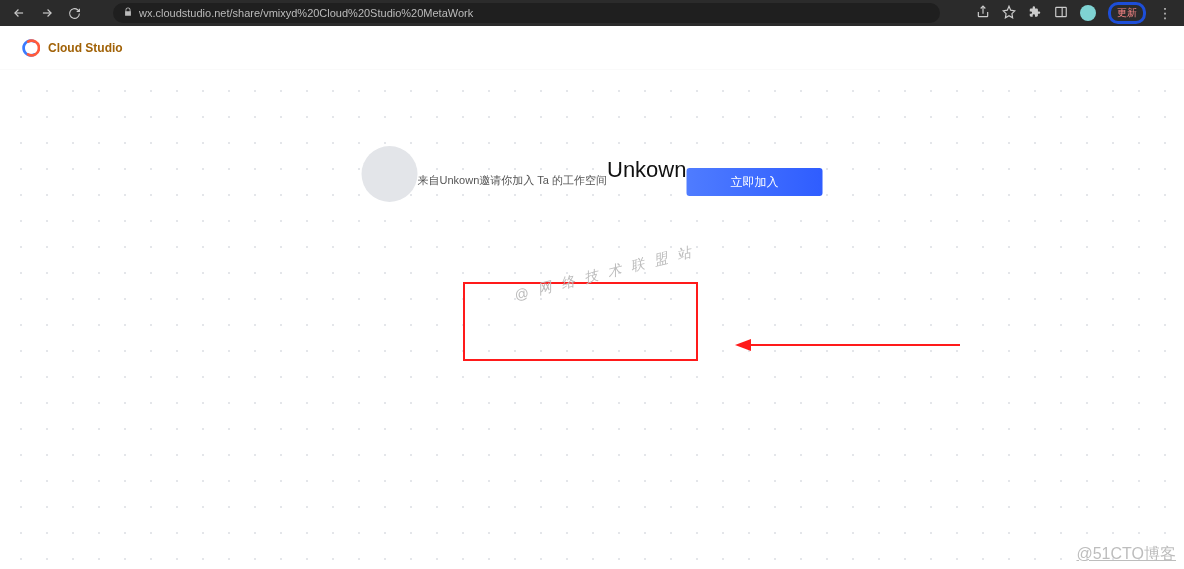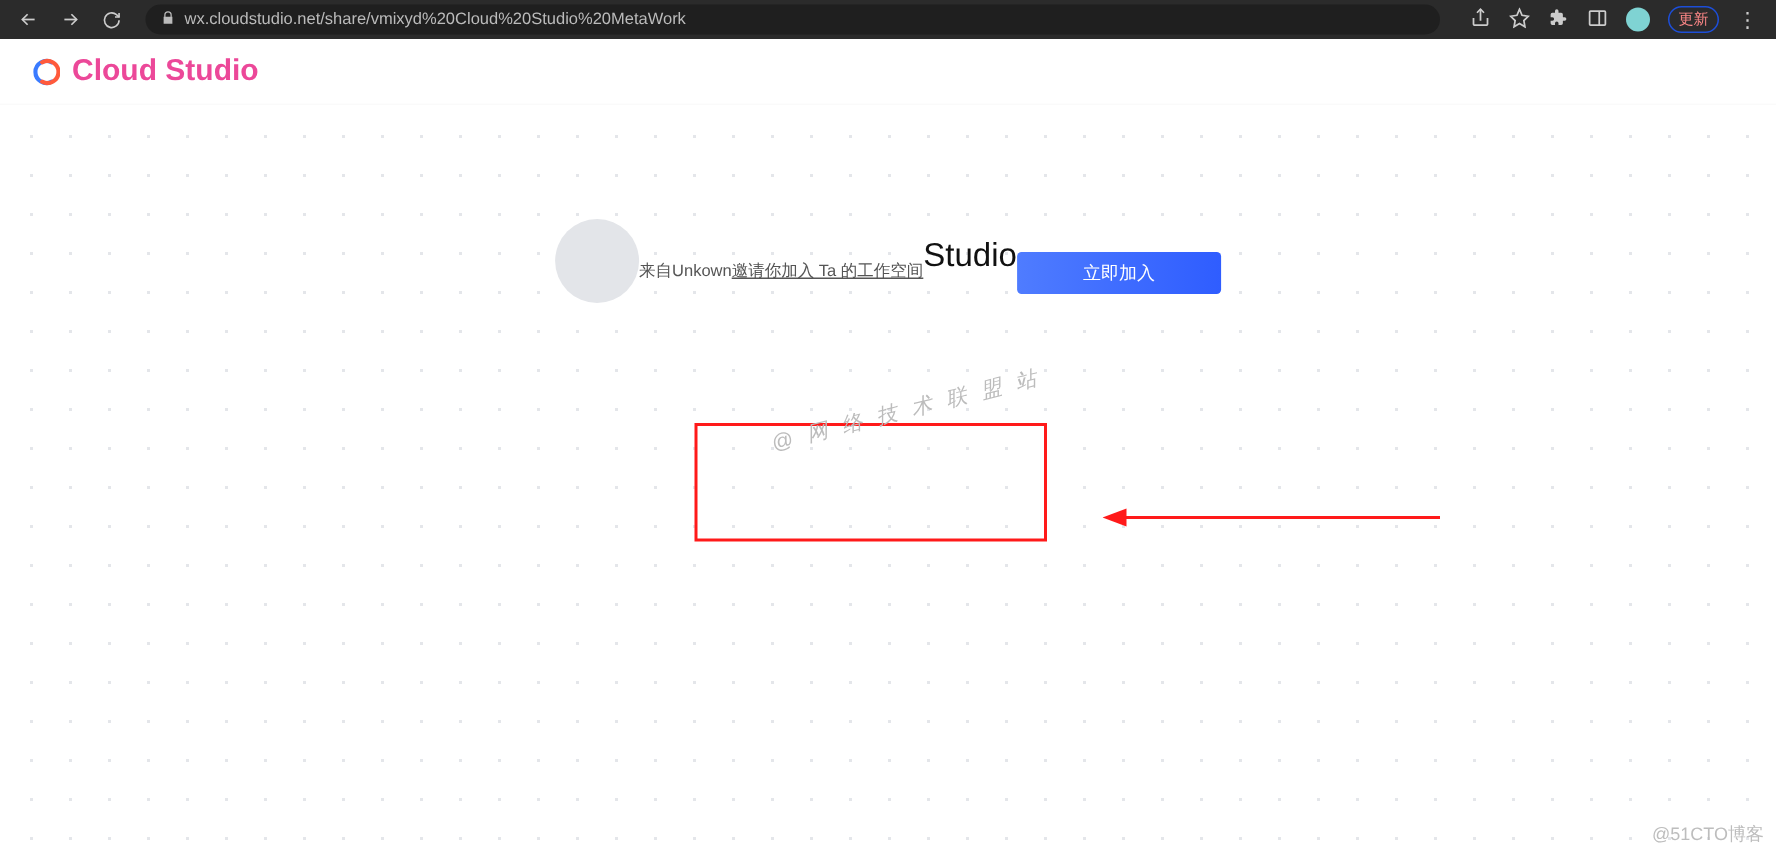--- a/index.html
+++ b/index.html
@@ -5,21 +5,21 @@
   * { margin: 0; padding: 0; box-sizing: border-box; }
   html, body { width: 1184px; height: 569px; font-family: -apple-system, BlinkMacSystemFont, "Segoe UI", Arial, sans-serif; overflow: hidden; }
   
   
   .browser-bar {
     height: 26px;
     background: #2b2b2b;
     display: flex;
     align-items: center;
     padding: 0 8px;
-    gap: 10px;
+    gap: 26px;
     color: #ddd;
     font-size: 12px;
   }
   .nav-icons { display: flex; align-items: center; gap: 14px; margin-left: 4px; }
   .nav-arrow { color: #ccc; cursor: pointer; }
   .nav-arrow svg { display: block; }
   .url-bar {
     flex: 1;
     height: 20px;
     background: #1f1f1f;
@@ -29,39 +29,39 @@
     padding: 0 10px;
     gap: 6px;
     color: #bbb;
     font-size: 11px;
     margin-left: 6px;
   }
   .lock { color: #bbb; font-size: 10px; }
   .right-icons { display: flex; align-items: center; gap: 12px; margin-left: 10px; margin-right: 4px; }
   .avatar-dot { width: 16px; height: 16px; border-radius: 50%; background: #7fd3d3; }
   .update-btn {
-    border: 1px solid #1d4ed8; color: #f88; font-size: 10px;
+    border: 3px solid #1d4ed8; color: #f88; font-size: 10px;
     padding: 1px 6px; border-radius: 10px; background: transparent; text-align: center;
   }
   .kebab { color: #ccc; font-size: 14px; line-height: 1; }
   
   
   .app-header {
     height: 44px;
     background: #fff;
     display: flex;
     align-items: center;
     padding: 0 18px;
     gap: 8px;
     border-bottom: 1px solid rgba(0,0,0,0.02);
   }
   .logo-mark {
     width: 22px; height: 22px; position: relative;
   }
-  .brand-text { font-weight: 700; font-size: 20px; color: #ec4899; }
+  .brand-text { font-weight: 700; font-size: 12px; color: #a16207; }
   
   
   .page {
     position: relative;
     width: 100%;
     height: calc(569px - 26px - 44px);
     background: #fff;
     background-image: radial-gradient(circle, #e4e6ea 1px, transparent 1px);
     background-size: 26px 26px;
     background-position: 8px 8px;
@@ -74,21 +74,21 @@
     transform: translateX(-50%);
     display: flex;
     flex-direction: row;
     align-items: center;
   }
   .avatar {
     width: 56px; height: 56px; border-radius: 50%; background: #e3e5e9;
     margin-bottom: 16px;
   }
   .from-text { font-size: 11px; color: #555; margin-bottom: 4px; }
-  .invite-text { font-size: 11px; color: #555; margin-bottom: 4px; text-decoration: underline; }
+  .invite-text { font-size: 11px; color: #555; margin-bottom: 4px; }
   .workspace-name { font-size: 22px; color: #111; font-weight: 400; margin-bottom: 24px; }
   
   .join-btn {
     width: 136px; height: 28px;
     border: none;
     border-radius: 3px;
     color: #fff;
     font-size: 12px;
     cursor: pointer;
     background: linear-gradient(90deg, #4f7cff 0%, #2f5dff 100%);
@@ -111,21 +111,22 @@
     font-size: 14px;
     transform: rotate(-14deg);
     pointer-events: none;
     letter-spacing: 3px;
     font-style: italic;
   }
   .watermark-br {
     position: absolute;
     right: 8px; bottom: 4px;
     color: #bdbdbd;
-    font-size: 12px;
+    font-size: 16px;
+    text-decoration: underline;
   }
 </style>
 </head>
 <body>
 
 <div class="browser-bar">
   <div class="nav-icons">
     <span class="nav-arrow">
       <svg width="14" height="14" viewBox="0 0 24 24" fill="none" stroke="currentColor" stroke-width="2">
           <path d="M19 12H5"></path>
@@ -192,21 +193,21 @@
   </span>
   <span class="brand-text">Cloud Studio</span>
 </div>
 
 <div class="page">
 
   <div class="invite-card">
     <div class="avatar"></div>
     <div class="from-text">来自Unkown</div>
     <div class="invite-text">邀请你加入 Ta 的工作空间</div>
-    <div class="workspace-name">Studio</div>
+    <div class="workspace-name">Unkown</div>
     <button class="join-btn">立即加入</button>
   </div>
 
   <div class="annot-box" style="left:463px; top:212px; width:235px; height:79px;"></div>
 
   <svg class="annot-arrow" style="left:735px; top:265px;" width="230" height="20">
     <line x1="225" y1="10" x2="8" y2="10" stroke="#ff1a1a" stroke-width="2"></line>
     <polygon points="0,10 16,4 16,16" fill="#ff1a1a"></polygon>
   </svg>
 

